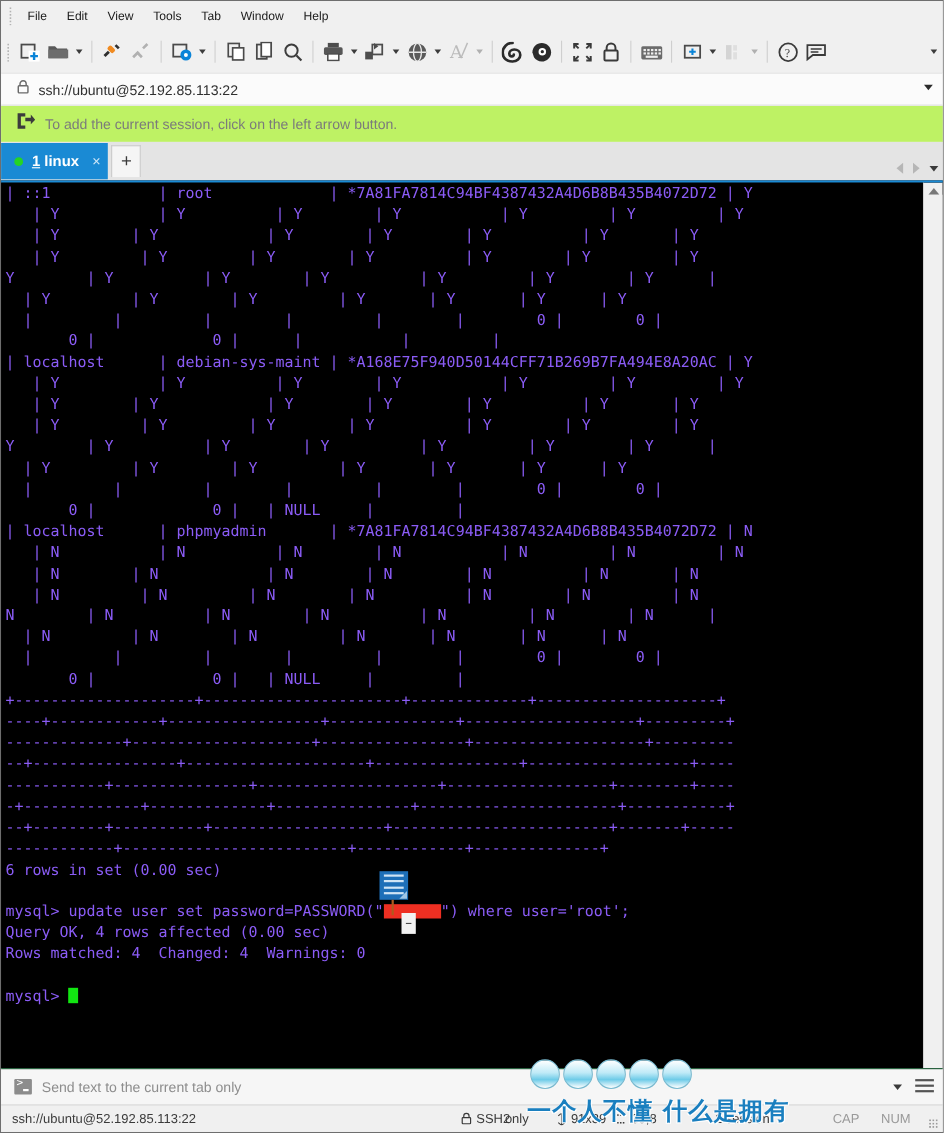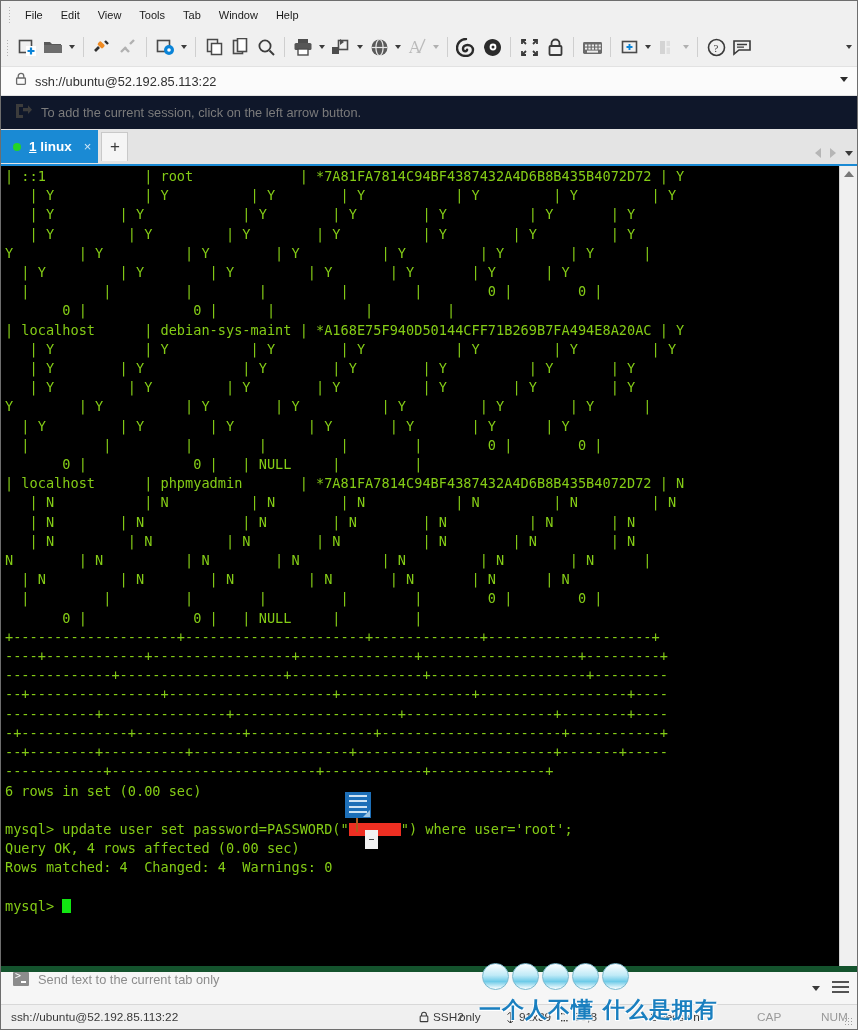--- a/index.html
+++ b/index.html
@@ -87,21 +87,21 @@
     height:28px;min-height:28px;background:#fbfbfb;border-top:1px solid #e2e2e2;
     border-bottom:1px solid #e2e2e2;display:flex;align-items:center;position:relative;
   }
   .addr-lock{margin:0 8px 0 14px;flex:none;}
   .addr-text{font-size:12.8px;color:#303030;}
   .addr-caret{position:absolute;right:9px;top:10px;width:0;height:0;
     border-left:4px solid transparent;border-right:4px solid transparent;border-top:5px solid #2b2b2b;}
 
   
   .hintbar{
-    height:33px;min-height:33px;background:#0f172a;display:flex;align-items:center;
+    height:33px;min-height:33px;background:#bef264;display:flex;align-items:center;
   }
   .hint-icon{margin-left:14px;margin-right:9px;flex:none;}
   .hint-text{font-size:12.8px;color:#7b7b7b;}
 
   
   .tabbar{
     height:35px;min-height:35px;background:#e4e4e4;display:flex;align-items:center;
     position:relative;
   }
   .tab{
@@ -125,21 +125,21 @@
   .tnav.r{border-left:6px solid #b6b6b6;}
   .tdrop{width:0;height:0;border-left:4px solid transparent;border-right:4px solid transparent;
     border-top:5px solid #3a3a3a;}
 
   
   .term-wrap{
     flex:1;background:#000;position:relative;display:flex;overflow:hidden;
     border-top:2px solid #1a8ad4;
   }
   .term{
-    flex:1;background:#000;color:#84cc16;
+    flex:1;background:#000;color:#8b5cf6;
     font-family:"DejaVu Sans Mono","Liberation Mono",monospace;
     font-size:13.6px;line-height:19.2px;
     white-space:pre;overflow:hidden;padding:1px 0 0 4px;position:relative;
     letter-spacing:0px;
   }
   .cursor-blk{display:inline-block;width:9px;height:14px;background:#12e612;vertical-align:-2px;}
 
   
   .tsb{
     width:17px;background:#f0f0f0;border-left:1px solid #d2d2d2;
@@ -164,22 +164,22 @@
     border-left:7px solid transparent;border-bottom:7px solid #9ec6e6;
   }
   .note-stem{left:355px;top:652px;width:2px;height:14px;background:#b05a1e;}
   .white-box{left:364px;top:664px;width:13px;height:19px;background:#f2f2f2;}
   .white-box:after{
     content:"";position:absolute;left:4px;top:9px;width:5px;height:1px;background:#4a4a4a;
   }
 
   
   .sendbar{
-    height:32px;min-height:32px;background:#f6f6f6;border-top:6px solid #14532d;
-    display:flex;position:relative;
+    height:32px;min-height:32px;background:#f6f6f6;border-top:1px solid #14532d;
+    display:flex;align-items:center;position:relative;
   }
   .send-icon{
     margin-left:12px;margin-right:9px;width:16px;height:14px;background:#8c8c8c;
     position:relative;flex:none;border-radius:1px;
   }
   .send-icon:before{
     content:">";position:absolute;left:2px;top:-2px;color:#fff;font-size:10px;
     font-family:"DejaVu Sans Mono",monospace;
   }
   .send-icon:after{
@@ -549,21 +549,21 @@
             <rect x="5.2" y="1" width="1.4" height="1.4"></rect>
             <rect x="0" y="8" width="1.4" height="1.4"></rect>
             <rect x="2.6" y="8" width="1.4" height="1.4"></rect>
             <rect x="5.2" y="8" width="1.4" height="1.4"></rect>
           </g>
         </svg>
       <span>39,8</span>
     </span>
     <span class="sb-seg" style="left:620px;margin-left:29px;">1 session</span>
     <span class="sb-seg sb-dim" style="left:756px;">CAP</span>
-    <span class="sb-seg sb-dim" style="left:820px;text-align:center;">NUM</span>
+    <span class="sb-seg sb-dim" style="left:800px;text-align:center;">NUM</span>
     <span class="sb-grip"></span>
   </div>
 
   <div class="wm-circles" id="wm-circles">
       <span></span>
       <span></span>
       <span></span>
       <span></span>
       <span></span>
     </div>

